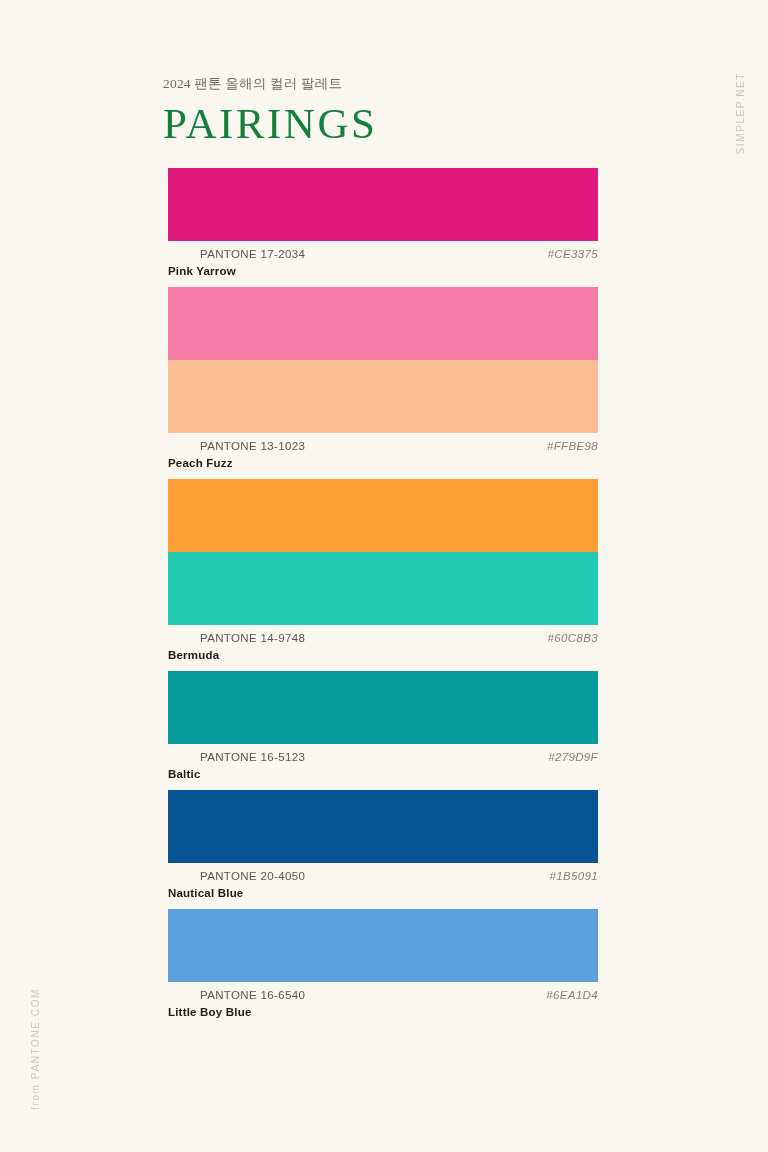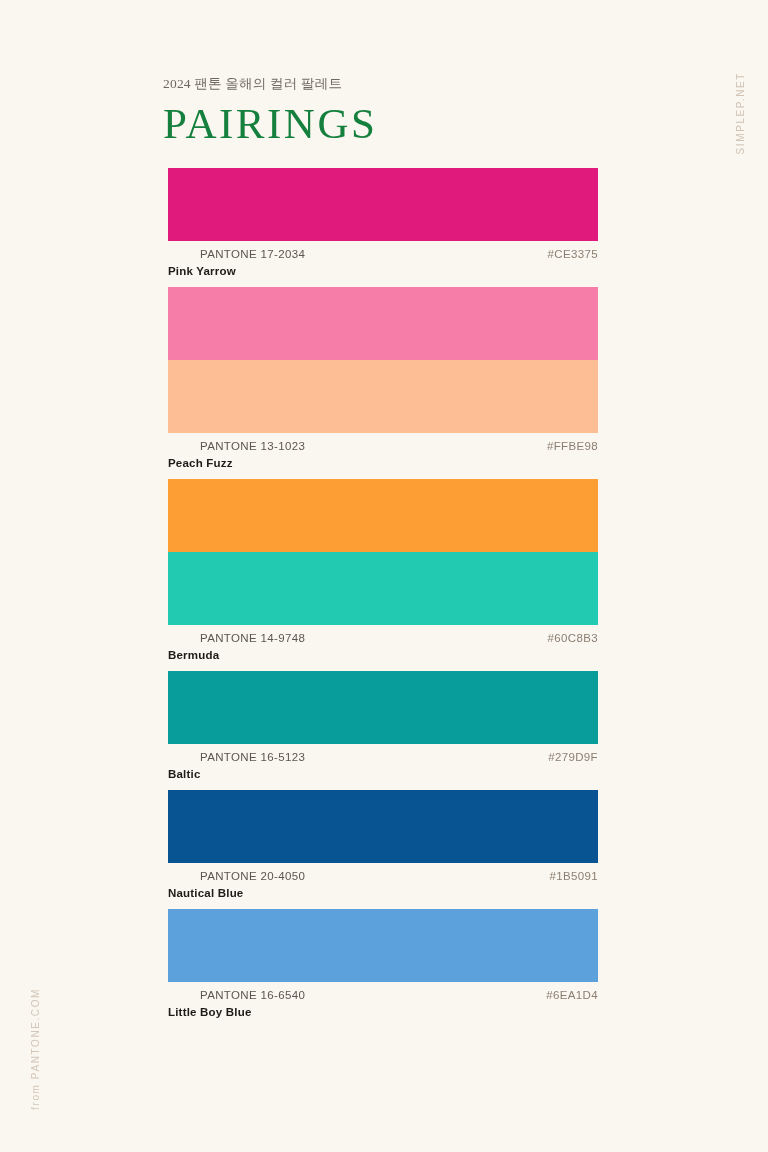--- a/index.html
+++ b/index.html
@@ -82,20 +82,21 @@
     color:#5C5650;
     font-weight:400;
     margin-left:32px;
   }
   .hex {
     position:absolute; right:0; top:7px;
     font-size:11.5px;
     letter-spacing:0.35px;
     color:#8A7F72;
     font-weight:400;
+    font-style:italic;
   }
   .pname {
     position:absolute; left:0; top:24px;
     font-size:11.5px;
     letter-spacing:0.2px;
     color:#1E1B18;
     font-weight:bold;
   }
 </style>
 </head>

